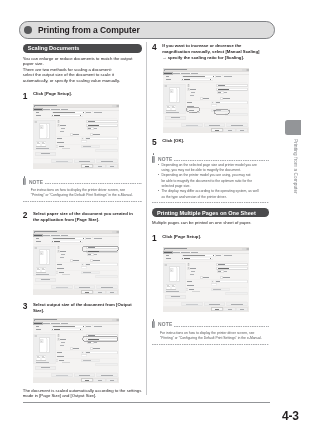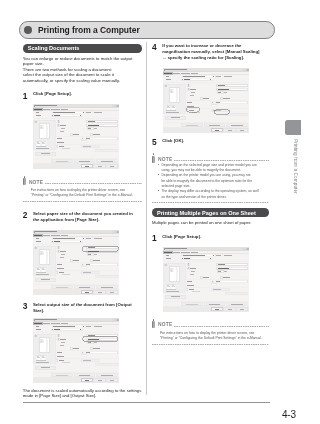--- a/index.html
+++ b/index.html
@@ -33,21 +33,21 @@
     background-size:2.3px 1px;background-repeat:repeat-x;}
   .note-body{font-size:3.4px;line-height:5.3px;color:#58595b;margin:2.5px 0 0 8px;}
   .note-li{display:flex;margin:0 0 0 6px;}
   .note-bul{width:3.4px;flex:none;font-size:3.4px;color:#58595b;line-height:5.3px;}
   .note-bul-text{font-size:3.4px;color:#58595b;line-height:5.3px;}
   .note-ico{width:3.4px;height:9.6px;flex:none;display:inline-block;position:relative;margin-right:1.2px;}
   .note-ico i{position:absolute;left:0.9px;top:0;width:1.5px;height:2.1px;background:#6d6e71;border-radius:0.5px;}
   .note-ico b{position:absolute;left:0;top:2.6px;width:3.1px;height:7px;background:#a7a9ac;
     border-radius:1.1px;border-left:0.7px solid #808285;box-sizing:border-box;}
 
-  .pagenum{position:absolute;left:282px;top:409px;font-size:10px;font-weight:normal;color:#231f20;letter-spacing:-0.2px;}
+  .pagenum{position:absolute;left:282px;top:409px;font-size:12px;font-weight:bold;color:#231f20;letter-spacing:-0.2px;}
   .botline{position:absolute;left:22.7px;width:247px;top:402px;height:0.9px;background:#939598;}
 
   .tab{position:absolute;left:285px;top:120px;width:16px;height:15px;border-radius:2.5px 0 0 2.5px;background:#939598;}
   .tabtext{position:absolute;left:286px;top:139px;width:12px;font-size:4.6px;color:#808285;
     writing-mode:vertical-rl;text-orientation:mixed;letter-spacing:0.15px;white-space:nowrap;}
   .shot{margin-left:10.7px;margin-top:6px;width:86px;}
   .shot svg{display:block;}
 </style>
 </head>
 <body>

